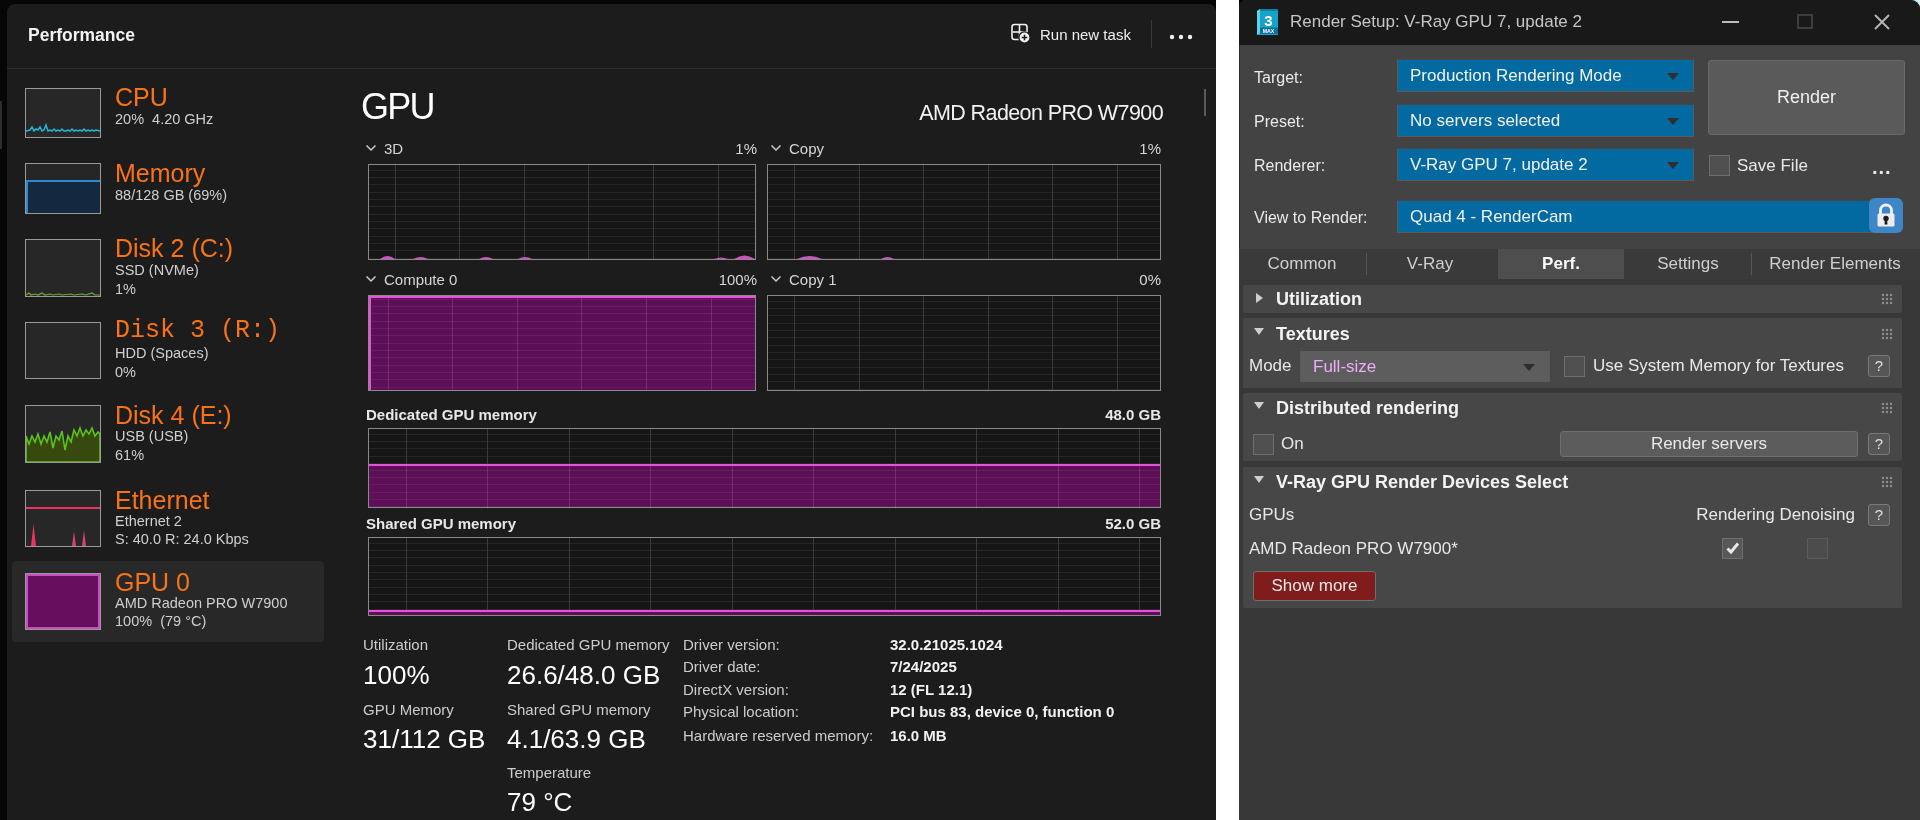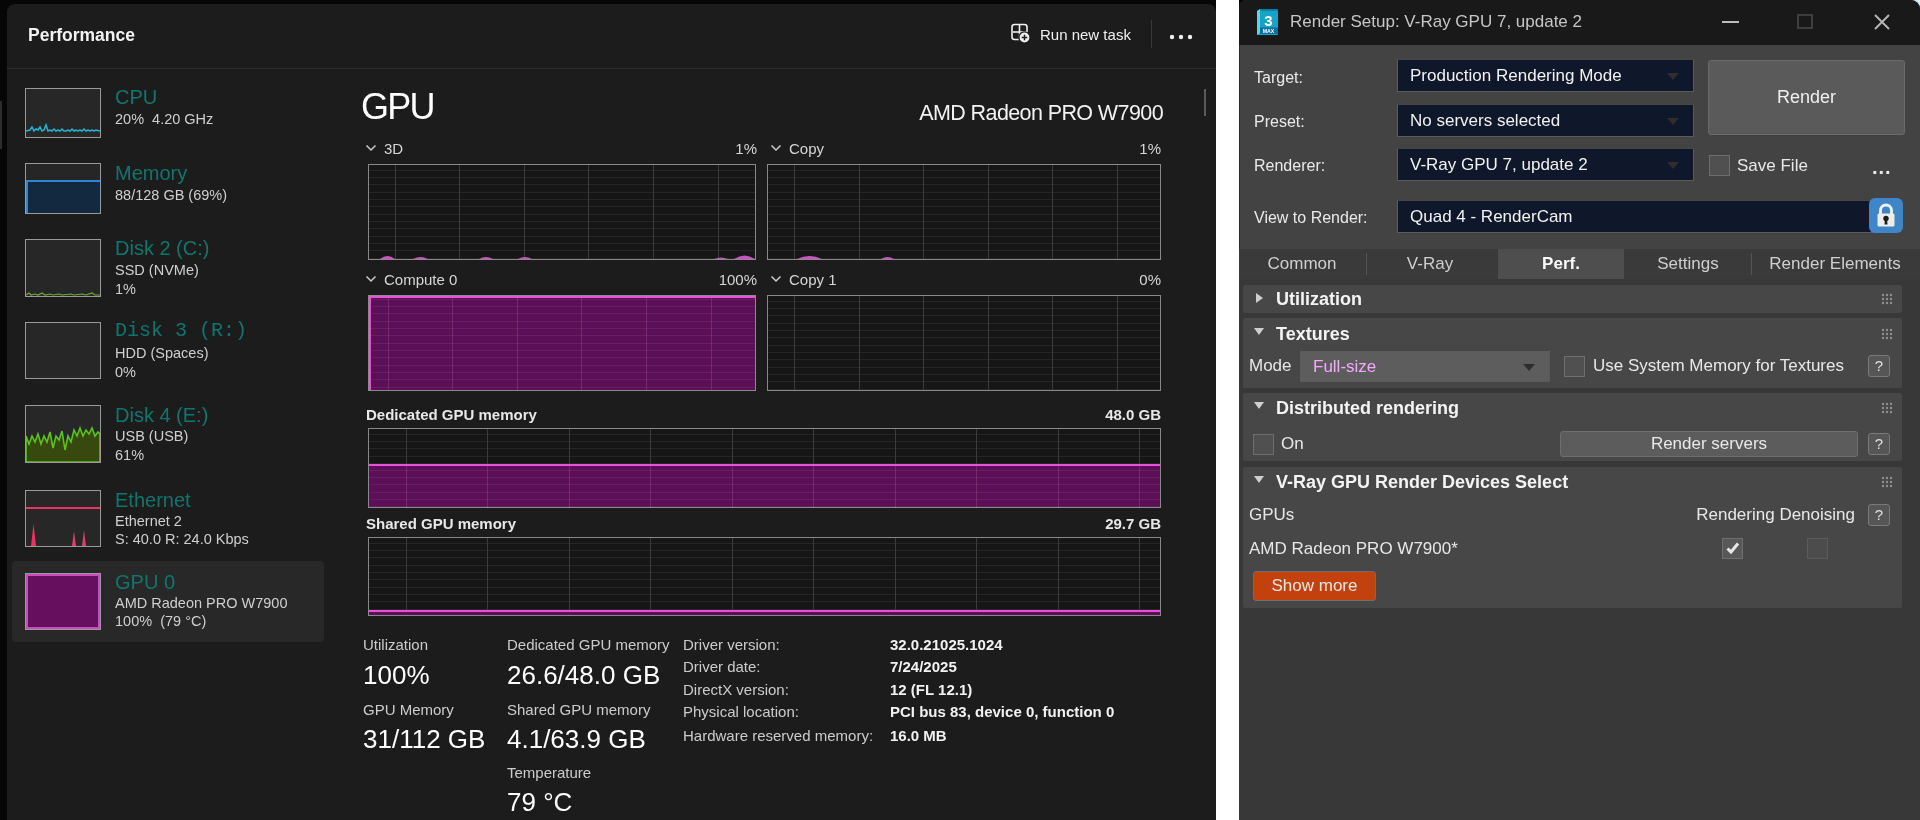--- a/index.html
+++ b/index.html
@@ -8,41 +8,41 @@
   #page { position:absolute; left:0; top:0; width:1920px; height:820px; }
   .abs { position:absolute; white-space:nowrap; }
 
   
   #tm { left:7px; top:4px; width:1209px; height:816px; background:#1c1c1c; border-radius:8px 8px 0 0; }
   .gap { left:1216px; top:0; width:23px; height:820px; background:#ffffff; }
 
   .tmtitle { font-size:17.5px; font-weight:700; color:#f2f2f2; line-height:24px; }
   .divider { background:#2f2f2f; height:1px; }
 
-  .sbtitle { font-size:20px; color:#0f766e; line-height:24px; }
+  .sbtitle { font-size:25px; color:#f97316; line-height:24px; }
   .sbsub  { font-size:14.5px; color:#cfcfcf; line-height:18px; }
   .minibox { width:76px; border:1px solid #9a9a9a; background:#272727; }
 
   .glabel { font-size:15px; color:#d6d6d6; line-height:18px; }
   .graph-sm { width:388px; height:96px; border:1px solid #898989; background-color:#161616; }
   .graph-wide { width:793px; height:80px; border:1px solid #898989; background-color:#161616; }
   .graph-fill { background-color:#5c0e56; }
   .memfill { position:absolute; left:0; right:0; bottom:0; background-color:#5c0e56;
     border-top:2px solid #e653da;
   }
   .statlbl { font-size:15px; color:#cccccc; line-height:18px; }
   .statbig { font-size:26px; color:#ffffff; line-height:32px; }
   .statval { font-size:15px; color:#f2f2f2; line-height:18px; font-weight:700; }
 
   
   #dlg { left:1239px; top:0; width:681px; height:820px; background:#434343; border-radius:8px 9px 0 0; border-left:1px solid #2b2b2b; }
   #dlgtitlebar { left:1239px; top:0; width:681px; height:45px; background:#191919; border-radius:8px 9px 0 0; }
   .dtitle { font-size:17px; color:#c6c6c6; line-height:20px; }
   .dlabel { font-size:16px; color:#eaeaea; line-height:19px; }
-  .dd { background:#0f172a; height:33px; border:1px solid #5a5a5a; border-top-color:#464646; }
+  .dd { background:#0369a1; height:33px; border:1px solid #5a5a5a; border-top-color:#464646; }
   .dd .txt { position:absolute; left:12px; top:6px; font-size:17px; color:#f2f2f2; line-height:20px; }
   .dd .arr { position:absolute; right:14px; top:13px; width:0; height:0;
     border-left:6px solid transparent; border-right:6px solid transparent; border-top:7px solid #2e2e2e; }
   .ctext { font-size:17px; color:#e8e8e8; line-height:20px; }
   .cb { background:#505050; border:1px solid #6e6e6e; width:21px; height:21px; }
   .qbtn { width:22px; height:22px; background:#565656; border:1px solid #7a7a7a; border-radius:3px;
     font-size:15px; color:#e0e0e0; text-align:center; line-height:20px; }
   .rollbox { left:1243px; width:659px; background:#474747; border-radius:2px; }
   .rolltitle { font-size:18px; font-weight:700; color:#f4f4f4; line-height:21px; }
   .tab { font-size:17px; color:#cfcfcf; line-height:30px; text-align:center; }
@@ -304,21 +304,21 @@
             <line x1="444.5" y1="0" x2="444.5" y2="42" stroke="rgba(255,255,255,0.13)" stroke-width="1"></line>
             <line x1="526.0" y1="0" x2="526.0" y2="42" stroke="rgba(255,255,255,0.13)" stroke-width="1"></line>
             <line x1="607.5" y1="0" x2="607.5" y2="42" stroke="rgba(255,255,255,0.13)" stroke-width="1"></line>
             <line x1="689.0" y1="0" x2="689.0" y2="42" stroke="rgba(255,255,255,0.13)" stroke-width="1"></line>
             <line x1="770.5" y1="0" x2="770.5" y2="42" stroke="rgba(255,255,255,0.13)" stroke-width="1"></line>
           </svg>
         </div>
     </div>
 
     <div class="abs glabel" style="left:366px; top:515px; font-weight:700; color:#e8e8e8;">Shared GPU memory</div>
-    <div class="abs glabel" style="left:1080px; top:515px; width:81px; text-align:right; font-weight:700; color:#e8e8e8;">29.7 GB</div>
+    <div class="abs glabel" style="left:1080px; top:515px; width:81px; text-align:right; font-weight:700; color:#e8e8e8;">52.0 GB</div>
     <div class="abs graph-wide" style="left:368px; top:537px; height:79px;">
       <svg width="791" height="77" viewBox="0 0 791 77" shape-rendering="crispEdges" style="position:absolute;left:0;top:0;">
           <line x1="0" y1="5.0" x2="791" y2="5.0" stroke="#262626" stroke-width="1"></line>
           <line x1="0" y1="12.3" x2="791" y2="12.3" stroke="#262626" stroke-width="1"></line>
           <line x1="0" y1="19.7" x2="791" y2="19.7" stroke="#262626" stroke-width="1"></line>
           <line x1="0" y1="27.0" x2="791" y2="27.0" stroke="#262626" stroke-width="1"></line>
           <line x1="0" y1="34.4" x2="791" y2="34.4" stroke="#262626" stroke-width="1"></line>
           <line x1="0" y1="41.8" x2="791" y2="41.8" stroke="#262626" stroke-width="1"></line>
           <line x1="0" y1="49.1" x2="791" y2="49.1" stroke="#262626" stroke-width="1"></line>
           <line x1="0" y1="56.5" x2="791" y2="56.5" stroke="#262626" stroke-width="1"></line>
@@ -512,15 +512,15 @@
     <div class="abs ctext" style="left:1249px; top:505px;">GPUs</div>
     <div class="abs ctext" style="left:1655px; top:505px; width:200px; text-align:right;">Rendering Denoising</div>
     <div class="abs qbtn" style="left:1868px; top:504px;">?</div>
     <div class="abs ctext" style="left:1249px; top:539px;">AMD Radeon PRO W7900*</div>
     <div class="abs cb" style="left:1722px; top:538px; background:#585858;">
       <svg width="19" height="19" viewBox="0 0 19 19">
           <path d="M4.5,9.5 L8,13 L15,4.5" fill="none" stroke="#e8e8e8" stroke-width="3"></path>
         </svg>
     </div>
     <div class="abs cb" style="left:1807px; top:538px; background:#4c4c4c; border-color:#5c5c5c;"></div>
-    <div class="abs btn" style="left:1253px; top:571px; width:123px; height:30px; line-height:28px; background:#c2410c;">Show more</div>
+    <div class="abs btn" style="left:1253px; top:571px; width:123px; height:30px; line-height:28px; background:#7f1d1d;">Show more</div>
   </div>
 </div>
 
 </body></html>

